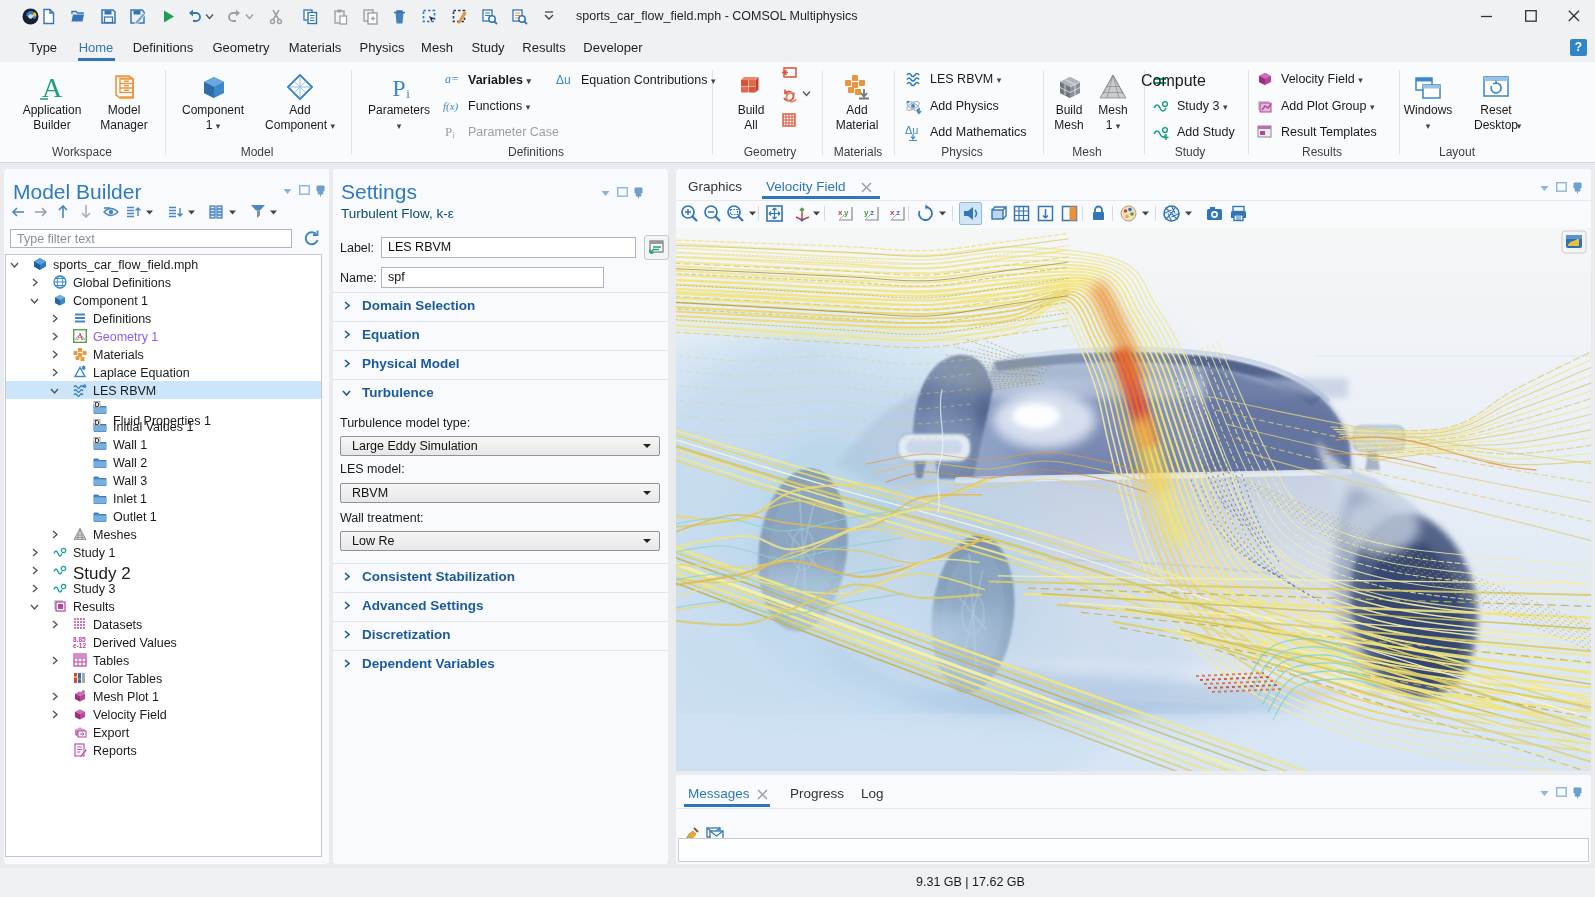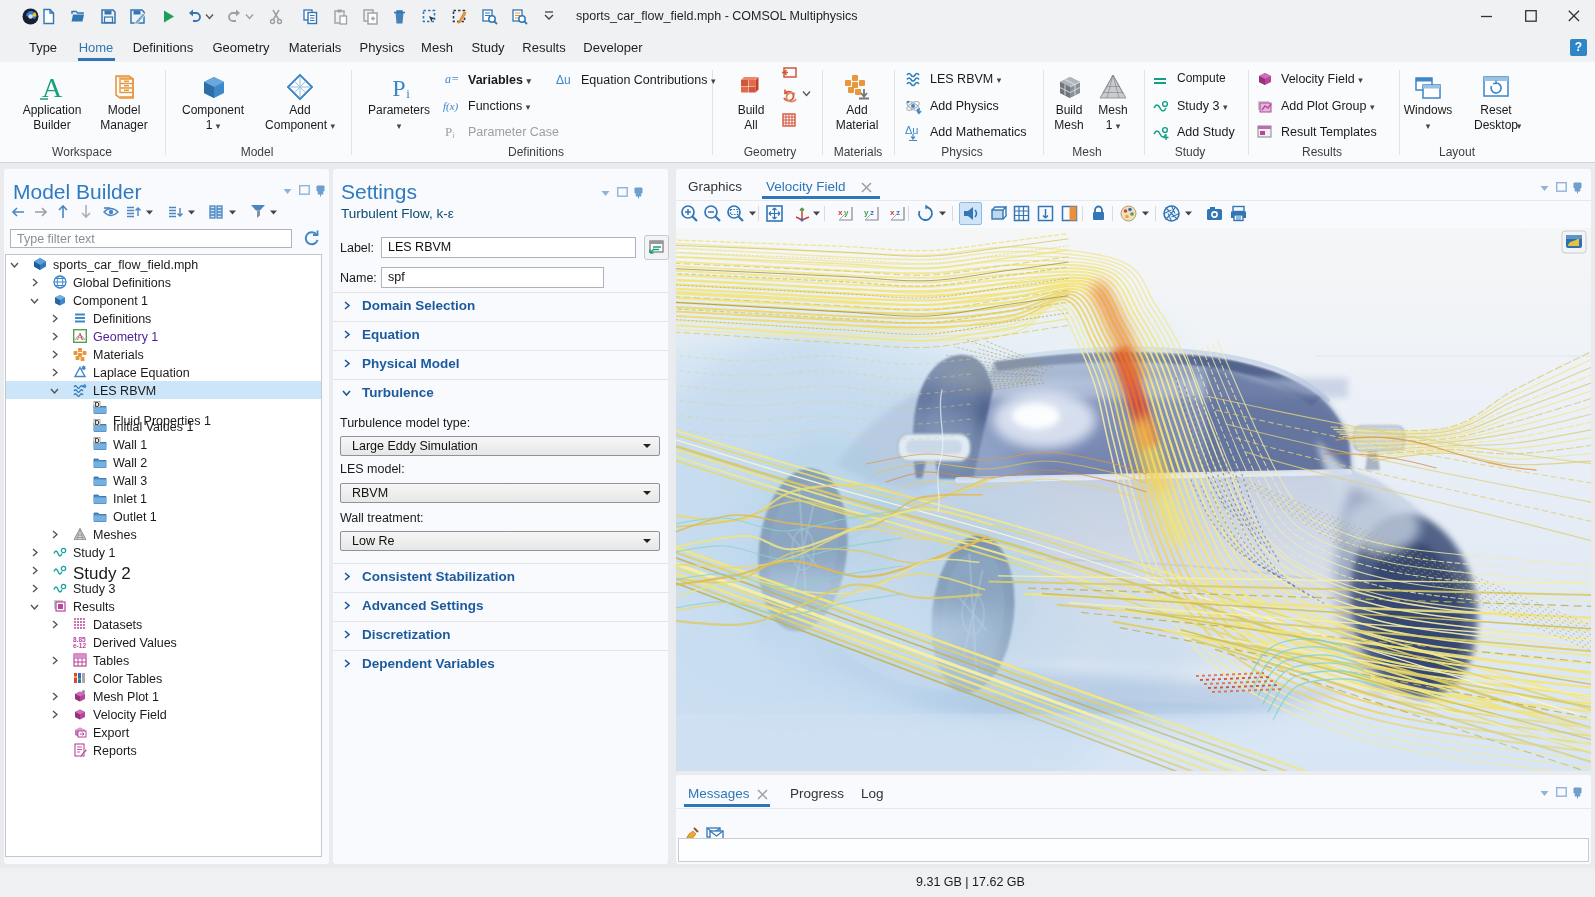--- a/index.html
+++ b/index.html
@@ -268,21 +268,21 @@
 <div class="t" style="left:1069px;top:119px;transform:translateX(-50%);font-size:12px;color:#1a1a1a;font-weight:400;white-space:nowrap;">Mesh</div>
 <svg style="position:absolute;left:1098px;top:72px;" width="30" height="30" viewBox="0 0 30 30" xmlns="http://www.w3.org/2000/svg">
     <path d="M15,3 L28,26 L2,26 Z" fill="#c8ccd0" stroke="#888" stroke-width="0.8"></path>
     <path d="M15,3 L9,26 M15,3 L21,26 M8.5,14.5 h13 M5,20.5 h20 M15,3 L5,22 M15,3 L25,22" stroke="#888" stroke-width="0.7" fill="none"></path>
   </svg>
 <div class="t" style="left:1113px;top:104px;transform:translateX(-50%);font-size:12px;color:#1a1a1a;font-weight:400;white-space:nowrap;">Mesh</div>
 <div class="t" style="left:1113px;top:119px;transform:translateX(-50%);font-size:12px;color:#1a1a1a;font-weight:400;white-space:nowrap;">1 <span style="font-size:9px;color:#444">▾</span></div>
 <svg style="position:absolute;left:1152px;top:70px;" width="18" height="18" viewBox="0 0 18 18" xmlns="http://www.w3.org/2000/svg">
     <path d="M2,9 h12 M2,13 h12" stroke="#14a085" stroke-width="2.2"></path>
   </svg>
-<div class="t " style="left:1177px;top:72px;font-size:12px;color:#1a1a1a;font-weight:400;">Compute</div>
+<div class="t " style="left:1141px;top:72px;font-size:16px;color:#1a1a1a;font-weight:400;">Compute</div>
 <svg style="position:absolute;left:1152px;top:97px;" width="18" height="18" viewBox="0 0 18 18" xmlns="http://www.w3.org/2000/svg">
     <path d="M2,11 q3,-6 6,0 t6,0" fill="none" stroke="#14a085" stroke-width="1.6"></path>
     <circle cx="13" cy="7" r="2.4" fill="none" stroke="#14a085" stroke-width="1.4"></circle>
   </svg>
 <div class="t " style="left:1177px;top:99px;font-size:12.5px;color:#1a1a1a;font-weight:400;">Study 3 <span style="font-size:9px;color:#444">▾</span></div>
 <svg style="position:absolute;left:1152px;top:123px;" width="18" height="18" viewBox="0 0 18 18" xmlns="http://www.w3.org/2000/svg">
     <path d="M2,11 q3,-6 6,0 t6,0" fill="none" stroke="#14a085" stroke-width="1.6"></path>
     <circle cx="13" cy="7" r="2.4" fill="none" stroke="#14a085" stroke-width="1.4"></circle>
     <path d="M14,12 v5 M11.5,14.5 h5" stroke="#14a085" stroke-width="1.4"></path>
   </svg>
@@ -425,21 +425,21 @@
   </svg>
 <div class="t " style="left:93px;top:311.5px;font-size:12.5px;color:#1a1a1a;font-weight:400;">Definitions</div>
 <svg style="position:absolute;left:52px;top:332px;" width="6" height="9" viewBox="0 0 6 9" xmlns="http://www.w3.org/2000/svg">
     <path d="M1,1 L5,4.5 L1,8" fill="none" stroke="#555" stroke-width="1.4"></path>
   </svg>
 <svg style="position:absolute;left:73px;top:329px;" width="14" height="14" viewBox="0 0 14 14" xmlns="http://www.w3.org/2000/svg">
     <rect x="0.7" y="0.7" width="12.6" height="12.6" fill="#fff" stroke="#55a055" stroke-width="1.4"></rect>
     <text x="7" y="11" font-size="10" fill="#c04838" text-anchor="middle" font-family="Liberation Serif">A</text>
     <path d="M2,11 Q7,2 12,11" fill="none" stroke="#888" stroke-width="0.9"></path>
   </svg>
-<div class="t " style="left:93px;top:329.5px;font-size:12.5px;color:#4c1d95;font-weight:400;">Geometry 1</div>
+<div class="t " style="left:93px;top:329.5px;font-size:12.5px;color:#8b5cf6;font-weight:400;">Geometry 1</div>
 <svg style="position:absolute;left:52px;top:350px;" width="6" height="9" viewBox="0 0 6 9" xmlns="http://www.w3.org/2000/svg">
     <path d="M1,1 L5,4.5 L1,8" fill="none" stroke="#555" stroke-width="1.4"></path>
   </svg>
 <svg style="position:absolute;left:73px;top:347px;" width="14" height="14" viewBox="0 0 14 14" xmlns="http://www.w3.org/2000/svg">
     <g fill="#e8973c">
       <rect x="5" y="1" width="4" height="4" rx="0.8"></rect>
       <rect x="0.5" y="4" width="4" height="4" rx="0.8"></rect>
       <rect x="5" y="6" width="4" height="4" rx="0.8"></rect>
       <rect x="9.5" y="4" width="4" height="4" rx="0.8"></rect>
       <rect x="2.5" y="9" width="4" height="4" rx="0.8"></rect>

